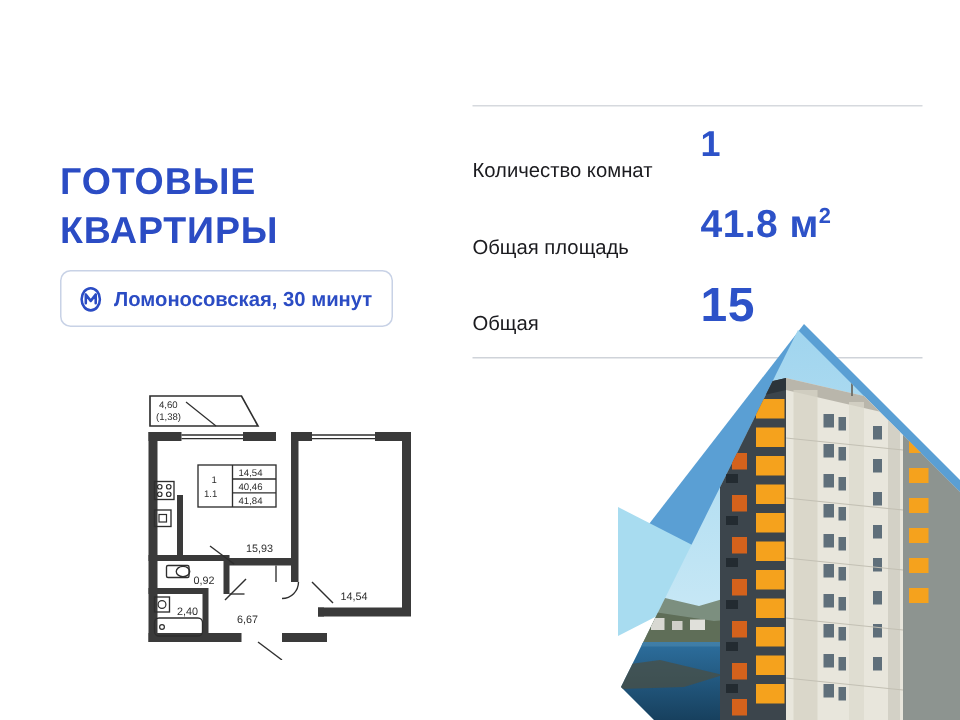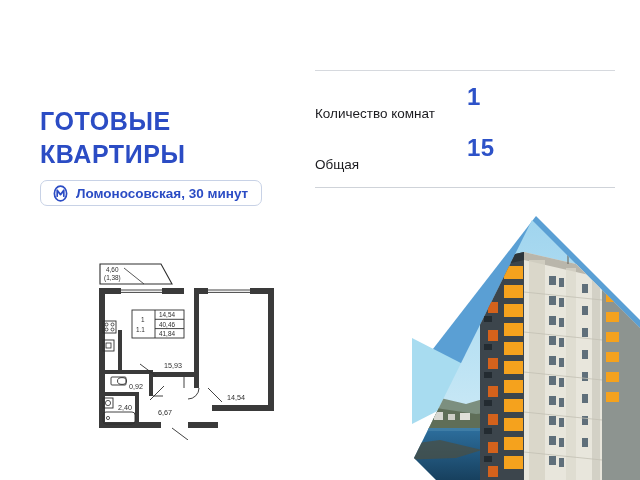--- a/index.html
+++ b/index.html
@@ -23,21 +23,21 @@
     color:#2b4cc4;
     letter-spacing:0.6px;
     line-height:1.30;
     white-space:nowrap;
   }
 
   
   #metro-badge {
     position:absolute;
     left:40px; top:180px;
-    height:26px;
+    height:38px;
     display:flex;
     align-items:center;
     gap:7px;
     padding:0 13px 0 11px;
     border:1px solid #c8d2e6;
     border-radius:7px;
     background:#ffffff;
     white-space:nowrap;
     justify-content:center;
   }
@@ -77,21 +77,21 @@
     color:#2d52c8;
     line-height:1.0;
     letter-spacing:0.3px;
   }
   .spec-value sup {
     font-size:0.56em;
     vertical-align:super;
     line-height:0;
   }
   .spec-row.r-rooms .spec-value { font-size:24px; }
-  .spec-row.r-floor .spec-value { font-size:24px; }
+  .spec-row.r-floor .spec-value { font-size:32px; }
 
   
   #floorplan {
     position:absolute;
     left:88px; top:260px;
     width:200px; height:180px;
   }
   #floorplan svg { display:block; }
 
   
@@ -125,20 +125,26 @@
   <div class="rule"></div>
 
   <div id="spec-rows">
     <div class="spec-row r-rooms">
       <div class="spec-label">Количество комнат</div>
       <div class="spec-value">
         <span>1</span>
       </div>
     </div>
 
+    <div class="spec-row r-area">
+      <div class="spec-label">Общая площадь</div>
+      <div class="spec-value">
+        <span>41.8 м</span><sup>2</sup>
+      </div>
+    </div>
 
     <div class="spec-row r-floor">
       <div class="spec-label">Общая</div>
       <div class="spec-value">
         <span>15</span>
       </div>
     </div>
   </div>
 
   <div class="rule bottom"></div>

